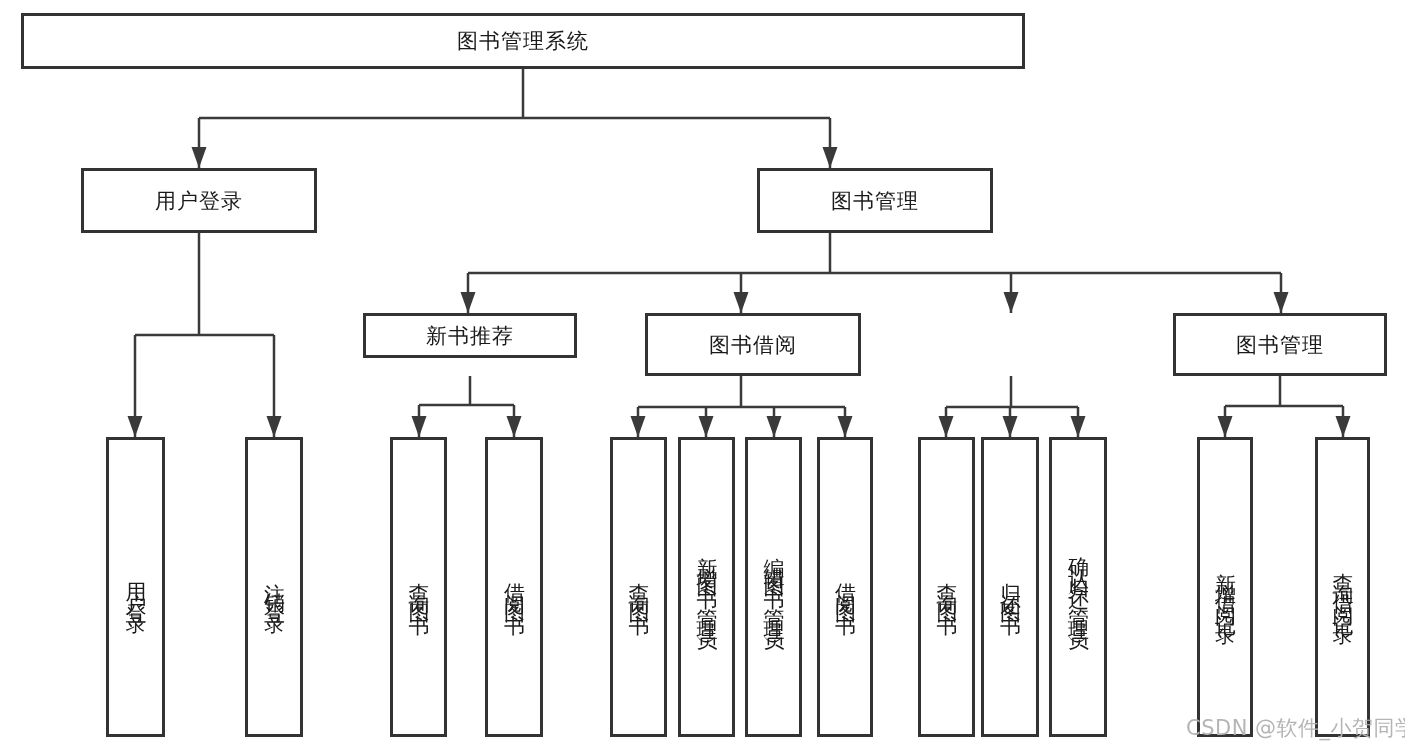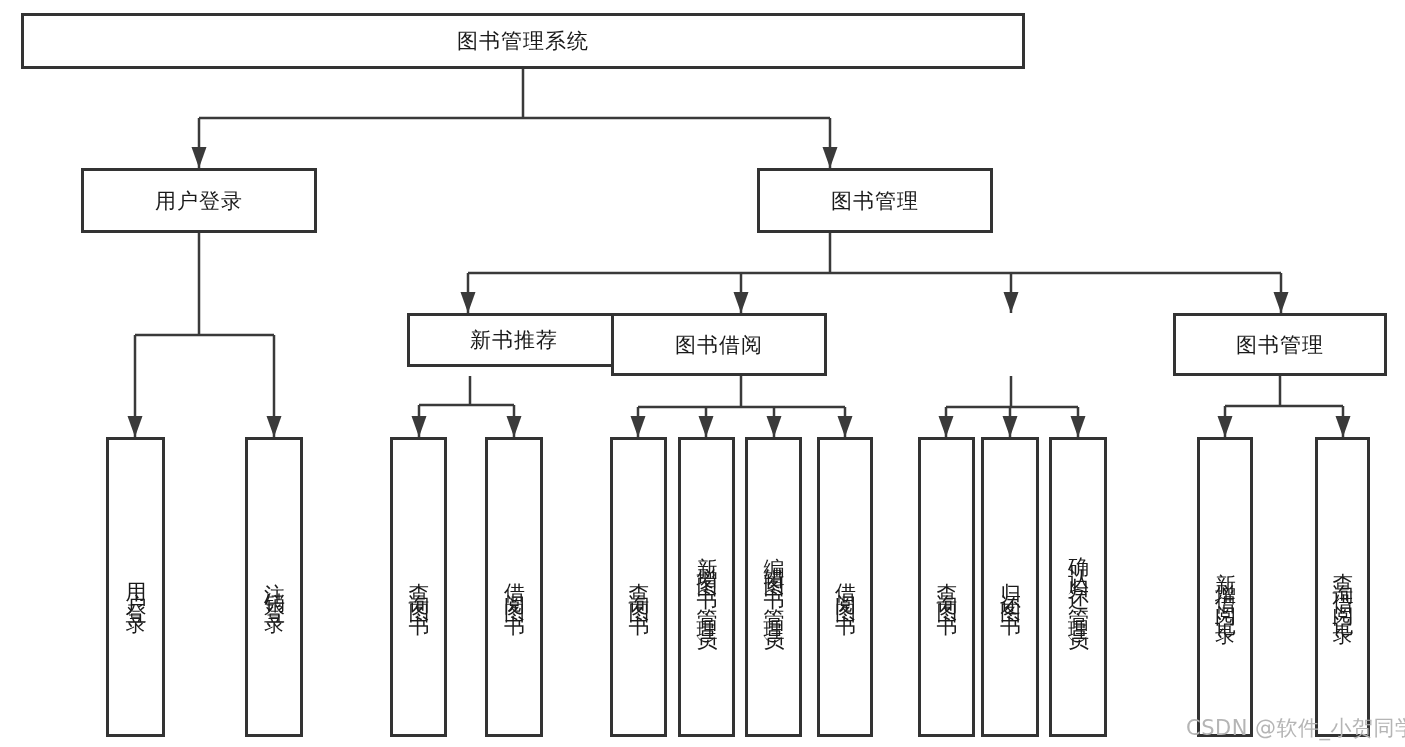--- a/index.html
+++ b/index.html
@@ -75,24 +75,24 @@
     <span>图书管理系统</span>
   </div>
 
   <div class="box hbox" style="left:81px;top:168px;width:236px;height:65px;">
     <span>用户登录</span>
   </div>
   <div class="box hbox" style="left:712px;top:168px;width:236px;height:65px;margin-left:45px;">
     <span>图书管理</span>
   </div>
 
-  <div class="box hbox" style="left:363px;top:313px;width:214px;height:54px;margin-left:44px;">
+  <div class="box hbox" style="left:363px;top:313px;width:214px;height:45px;">
     <span>新书推荐</span>
   </div>
-  <div class="box hbox" style="left:611px;top:313px;width:216px;height:63px;">
+  <div class="box hbox" style="left:645px;top:313px;width:216px;height:63px;">
     <span>图书借阅</span>
   </div>
   <div class="box hbox" style="left:1173px;top:313px;width:214px;height:63px;">
     <span>图书管理</span>
   </div>
 
   <div class="box vbox" style="left:106px;top:437px;width:59px;height:300px;">
     <span class="vtext">用户登录</span>
   </div>
   <div class="box vbox" style="left:245px;top:437px;width:58px;height:300px;">

